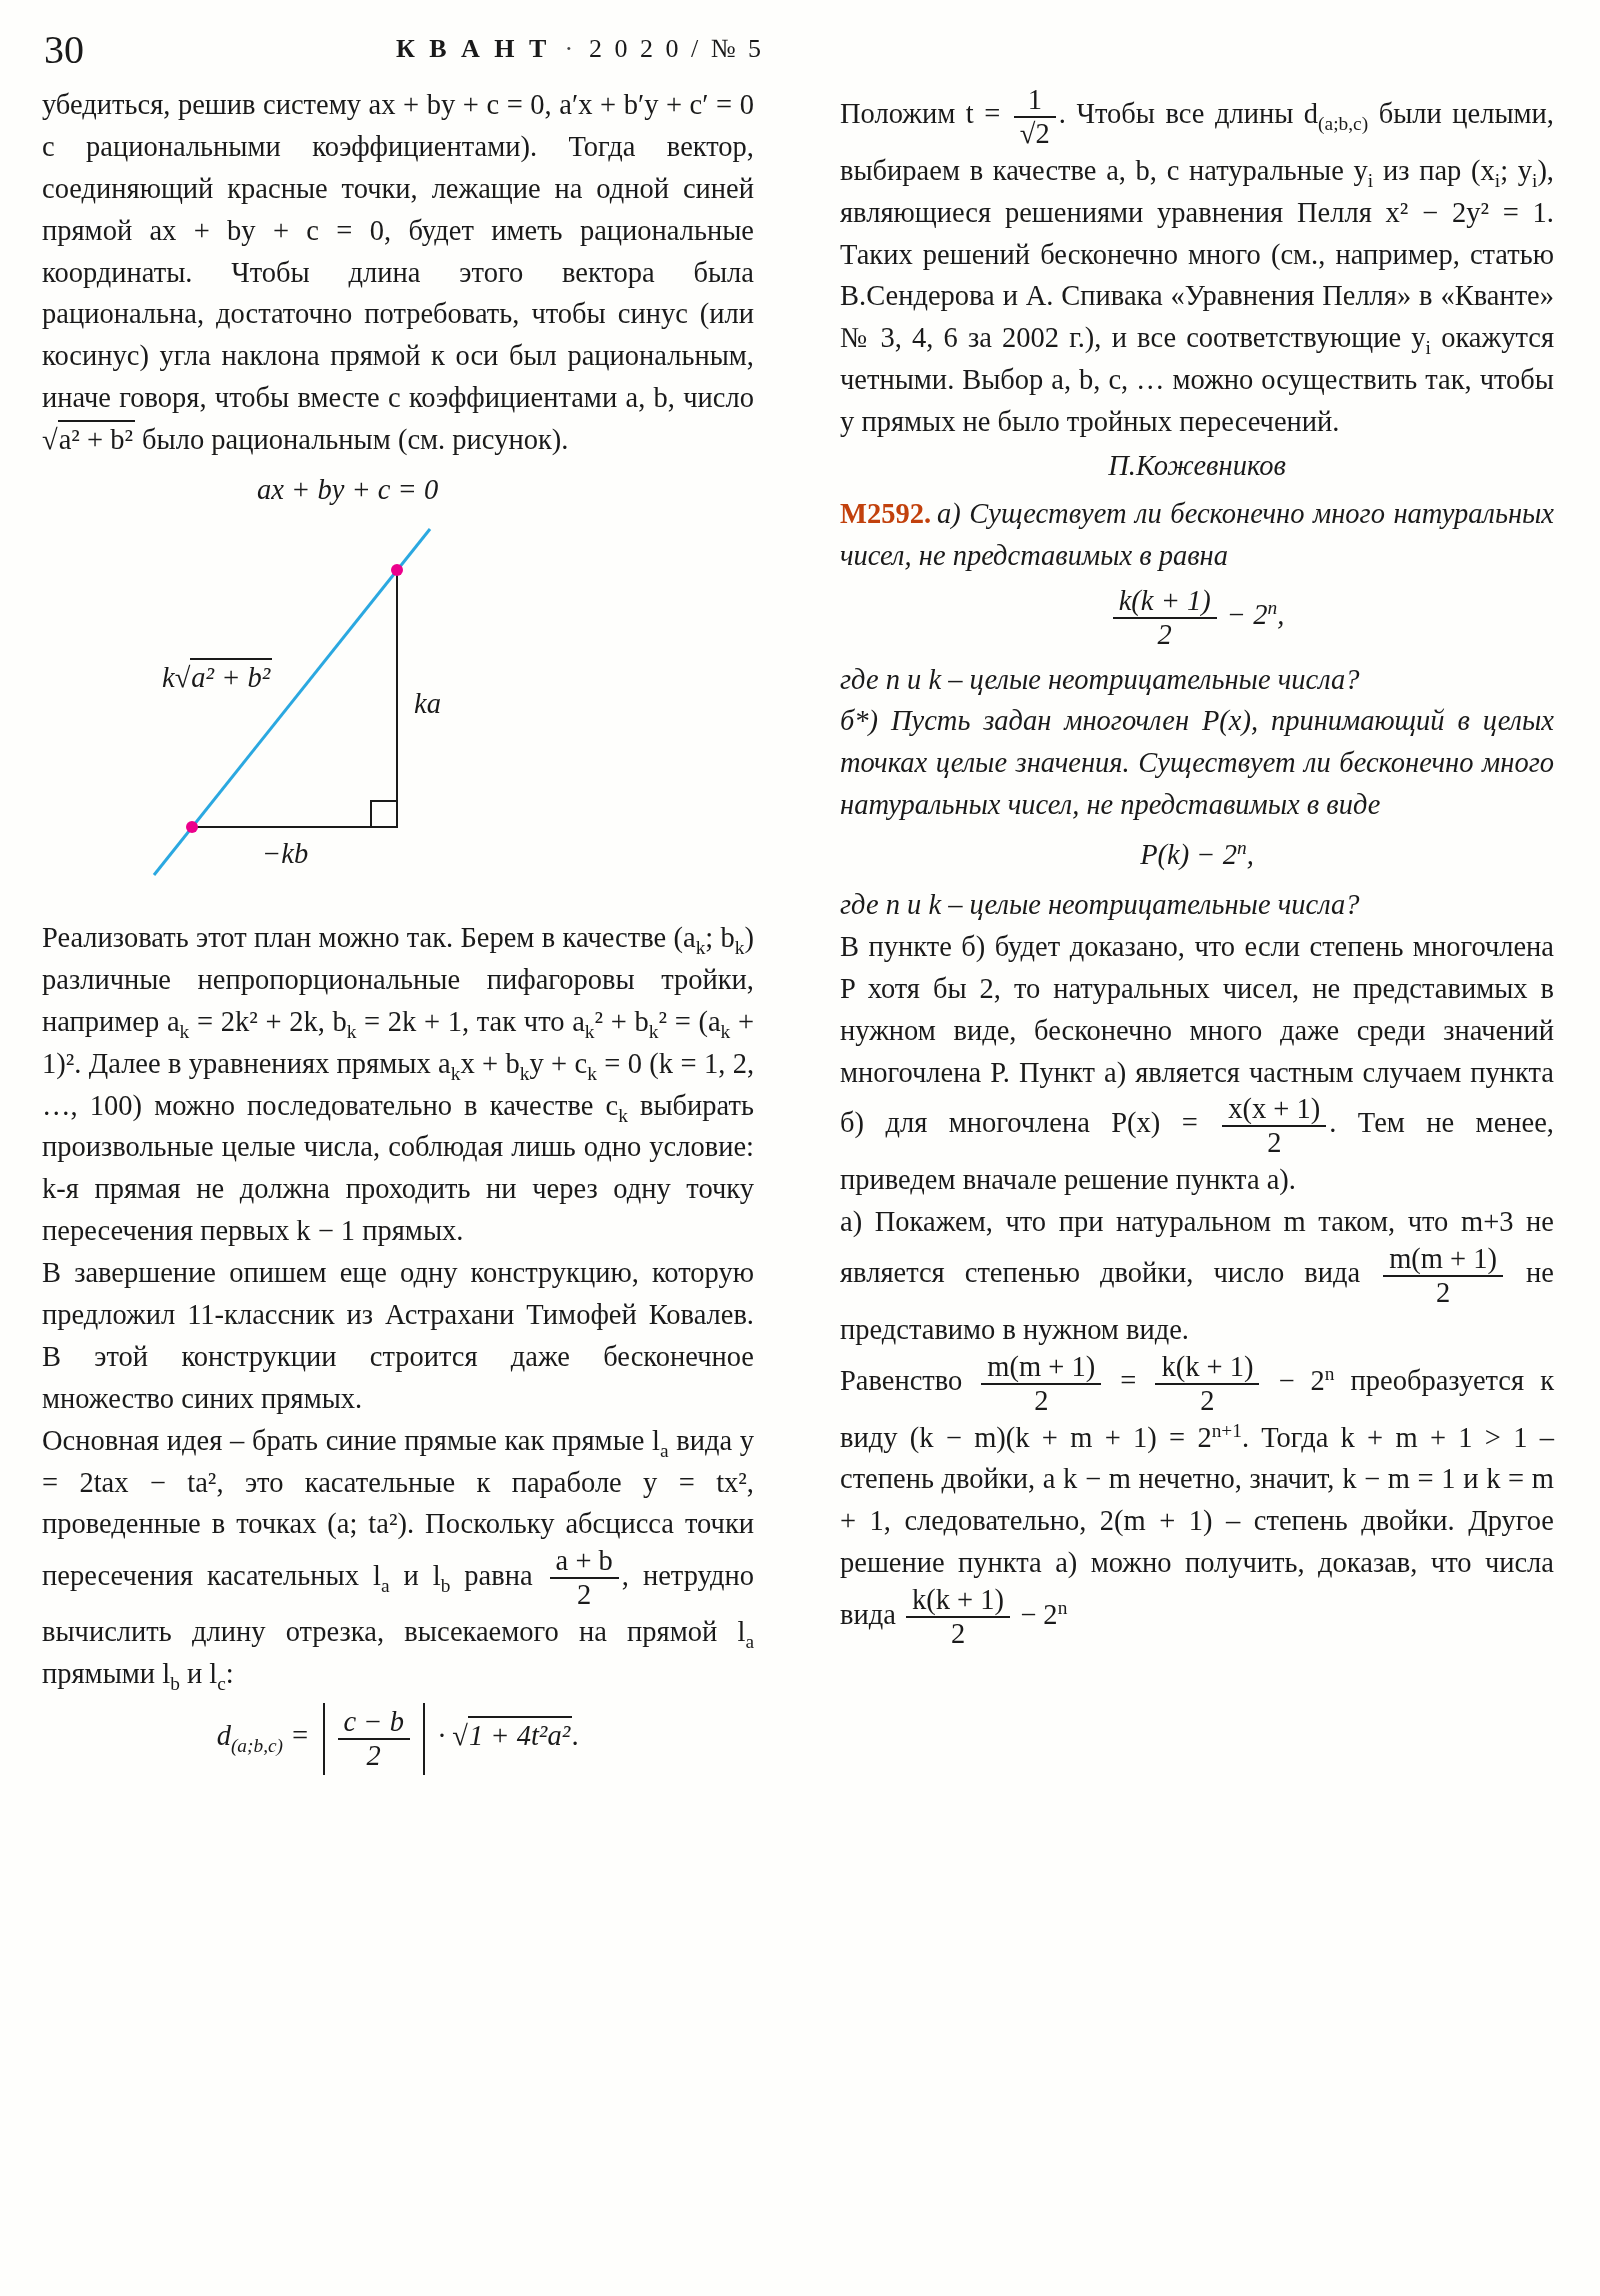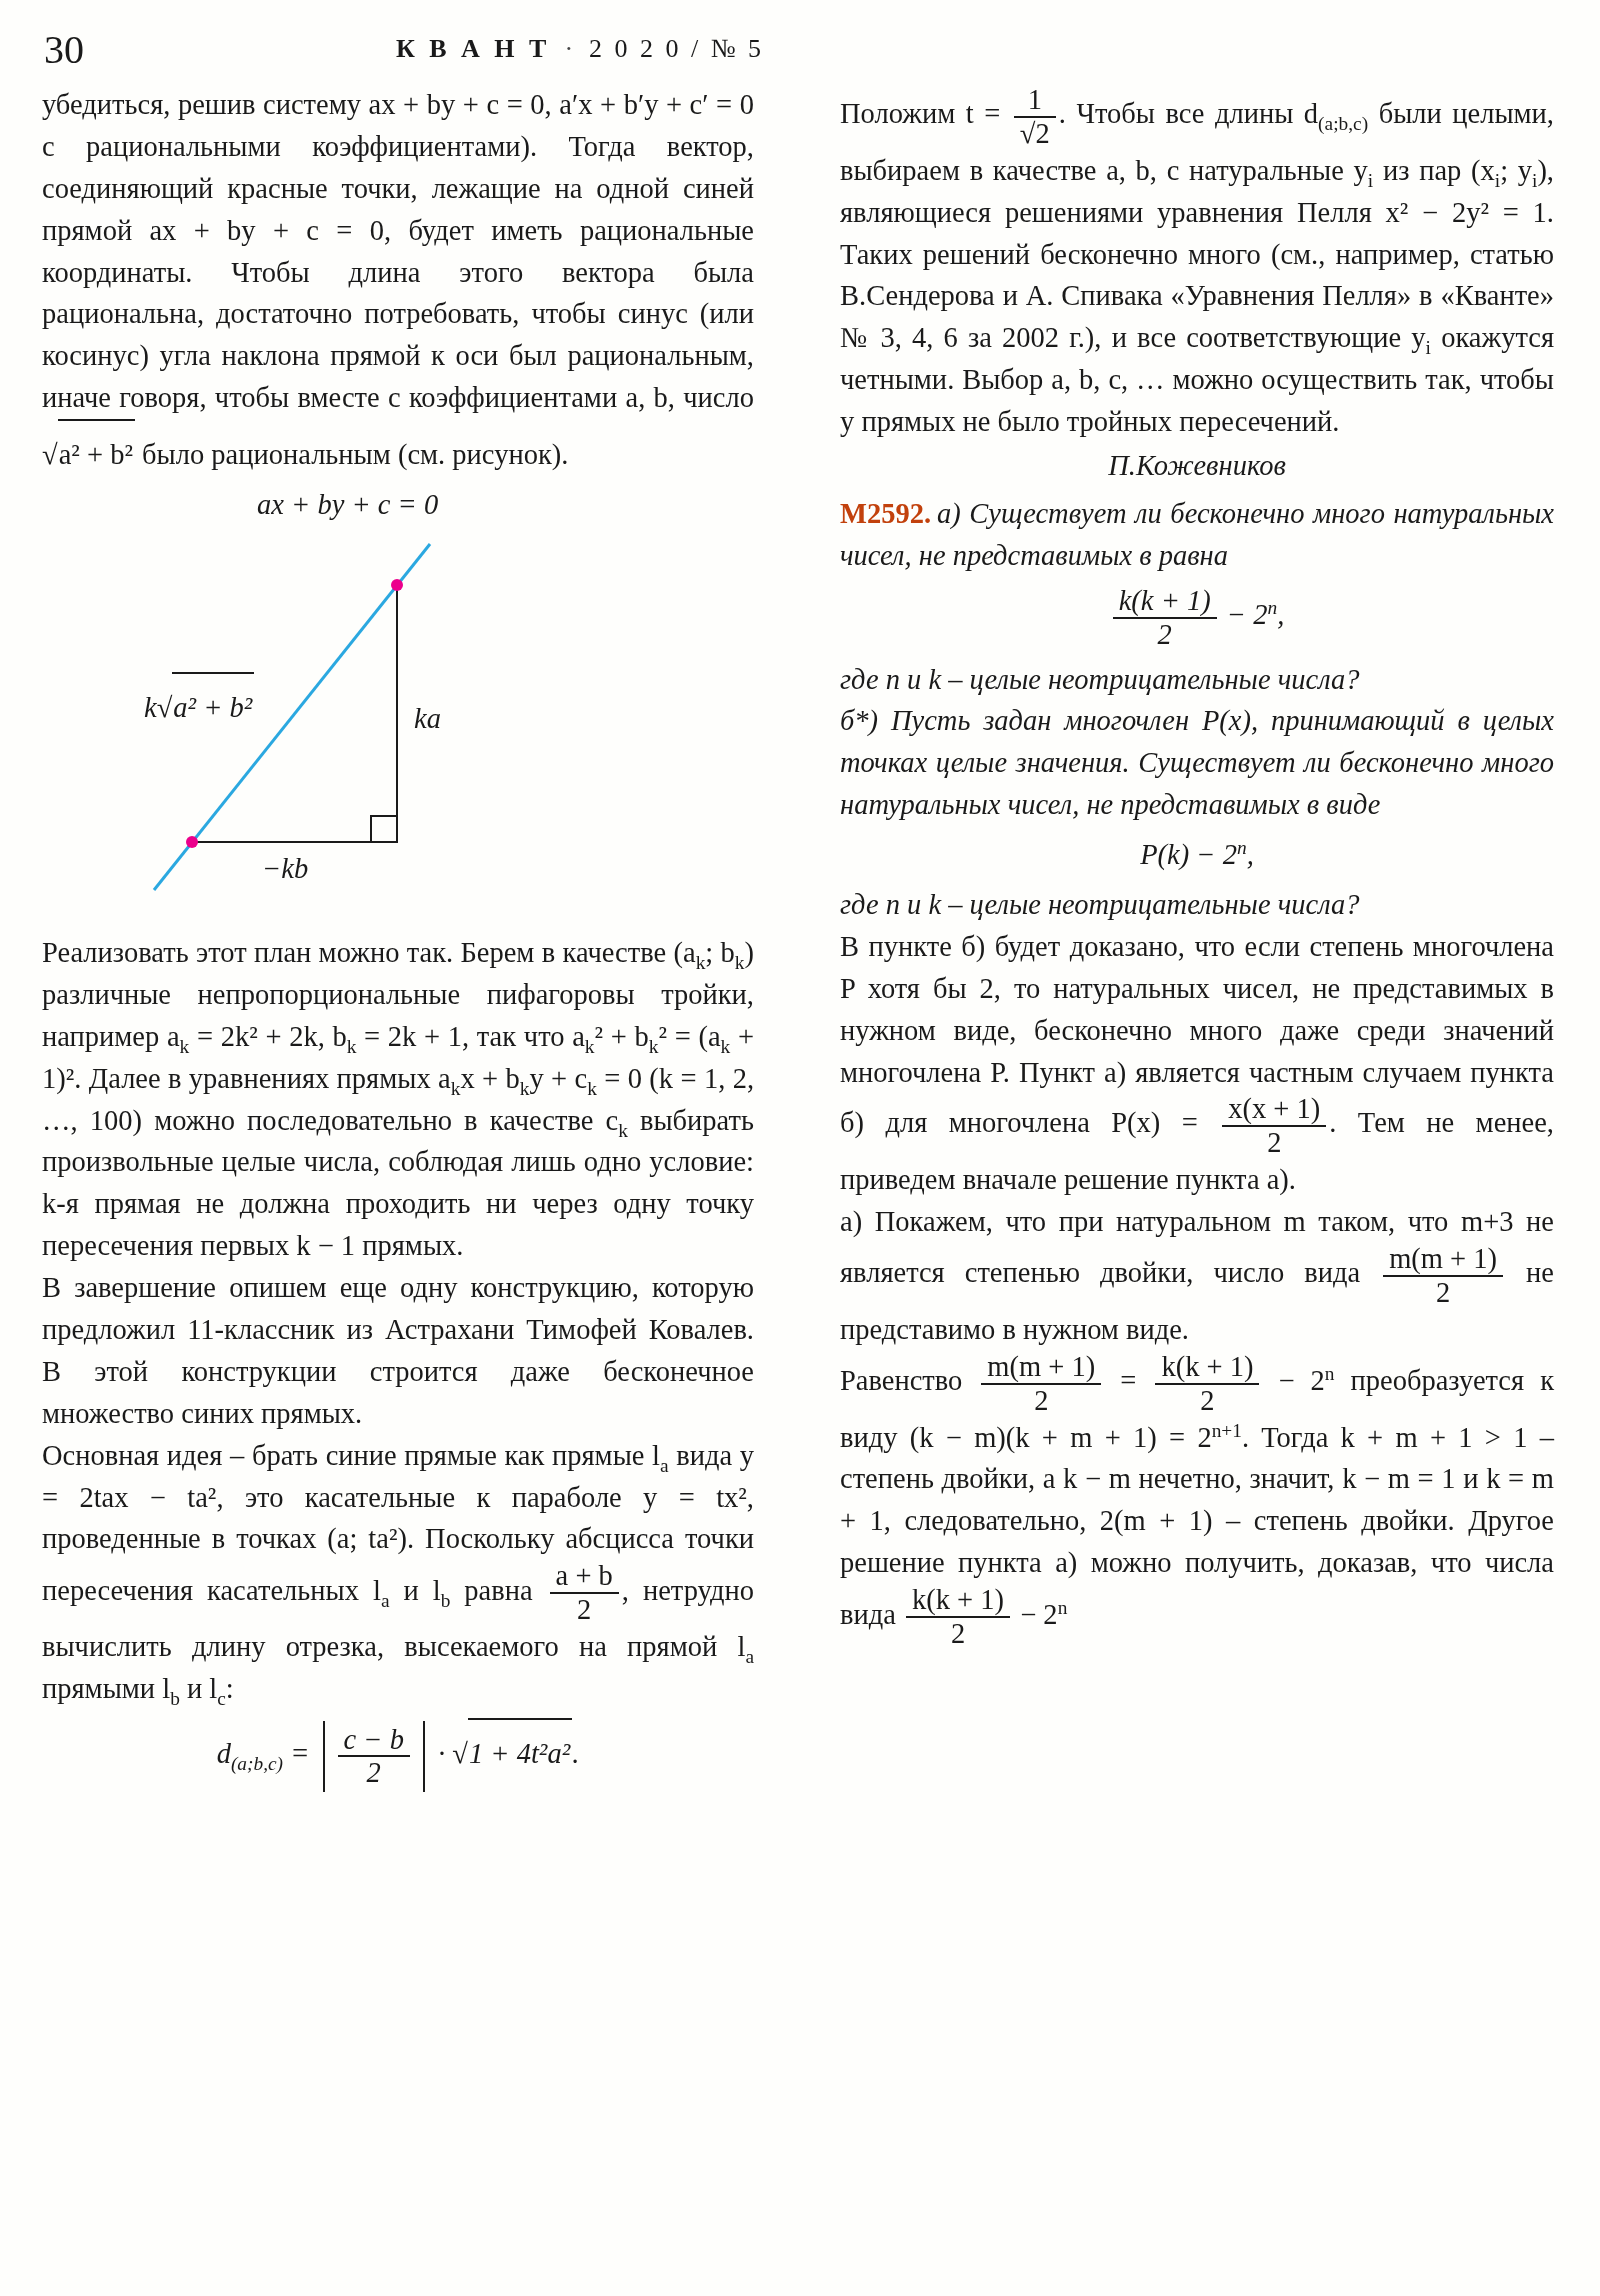--- a/index.html
+++ b/index.html
@@ -26,21 +26,21 @@
   .it { font-style:italic; }
   .author { text-align:center; font-style:italic; margin:2px 0 6px; }
   .plabel { font-weight:bold; font-style:normal; color:#c2410c; margin-right:6px; }
   
   sub, sup { font-size:0.68em; line-height:0; }
   .frac { display:inline-block; vertical-align:middle; text-align:center; line-height:1.12; padding:0 3px; }
   .frac .num, .frac .den { display:block; padding:0 6px; }
   .frac .den { border-top:2px solid #1a1a1a; }
   .sqrt { white-space:nowrap; }
   .sqrt::before { content:"\221A"; }
-  .sqrt-arg { display:inline-block; border-top:2px solid currentColor; padding:18px 2px 0 1px; line-height:1.1; }
+  .sqrt-arg { display:inline-block; border-top:2px solid currentColor; padding:2px 2px 0 1px; line-height:1.1; }
   .abs { display:inline-block; border-left:2.5px solid #1a1a1a; border-right:2.5px solid #1a1a1a; padding:3px 10px; vertical-align:middle; margin:0 6px; }
   .display-formula { text-align:center; margin:8px 0; font-style:italic; }
   .display-formula .frac .den { border-top-color:#1a1a1a; }
   
   .figure { position:relative; height:436px; margin:8px 0 12px; }
   .fig-line-label { font-style:italic; padding-left:215px; text-align:left; }
   .fig-canvas { position:absolute; left:0; top:46px; }
   .fig-label { position:absolute; font-style:italic; white-space:nowrap; }
 </style>
 </head>
@@ -60,21 +60,21 @@
     <div class="figure">
       <div class="fig-line-label">ax + by + c = 0</div>
       <svg class="fig-canvas" width="712" height="382">
         <line x1="112" y1="360" x2="388" y2="14" stroke="#2BA8E0" stroke-width="3"></line>
         <line x1="355" y1="55" x2="355" y2="312" stroke="#1a1a1a" stroke-width="2"></line>
         <line x1="150" y1="312" x2="355" y2="312" stroke="#1a1a1a" stroke-width="2"></line>
         <rect x="329" y="286" width="26" height="26" fill="none" stroke="#1a1a1a" stroke-width="2"></rect>
         <circle cx="355" cy="55" r="6" fill="#EC008C"></circle>
         <circle cx="150" cy="312" r="6" fill="#EC008C"></circle>
       </svg>
-      <div class="fig-label" style="left:102px; top:188px;"><span>k</span><span class="sqrt"><span class="sqrt-arg">a² + b²</span></span></div>
+      <div class="fig-label" style="left:120px; top:188px;"><span>k</span><span class="sqrt"><span class="sqrt-arg">a² + b²</span></span></div>
       <div class="fig-label" style="left:372px; top:214px;">ka</div>
       <div class="fig-label" style="left:220px; top:364px;">−kb</div>
     </div>
 
     <p class="para">Реализовать этот план можно так. Берем в качестве (a<sub>k</sub>; b<sub>k</sub>) различные непропорциональные пифагоровы тройки, например a<sub>k</sub> = 2k² + 2k,  b<sub>k</sub> = 2k + 1,  так что a<sub>k</sub>² + b<sub>k</sub>² = (a<sub>k</sub> + 1)². Далее в уравнениях прямых a<sub>k</sub>x + b<sub>k</sub>y + c<sub>k</sub> = 0 (k = 1, 2, …, 100) можно последовательно в качестве c<sub>k</sub> выбирать произвольные целые числа, соблюдая лишь одно условие: k-я прямая не должна проходить ни через одну точку пересечения первых k − 1 прямых.</p>
 
     <p class="para">В завершение опишем еще одну конструкцию, которую предложил 11-классник из Астрахани Тимофей Ковалев. В этой конструкции строится даже бесконечное множество синих прямых.</p>
 
     <p class="para"><span>Основная идея – брать синие прямые как прямые l<sub>a</sub> вида y = 2tax − ta², это касательные к параболе y = tx², проведенные в точках (a; ta²). Поскольку абсцисса точки пересечения касательных l<sub>a</sub> и l<sub>b</sub> равна </span><span class="frac"><span class="num">a + b</span><span class="den">2</span></span><span>, нетрудно вычислить длину отрезка, высекаемого на прямой l<sub>a</sub> прямыми l<sub>b</sub> и l<sub>c</sub>:</span></p>
 

